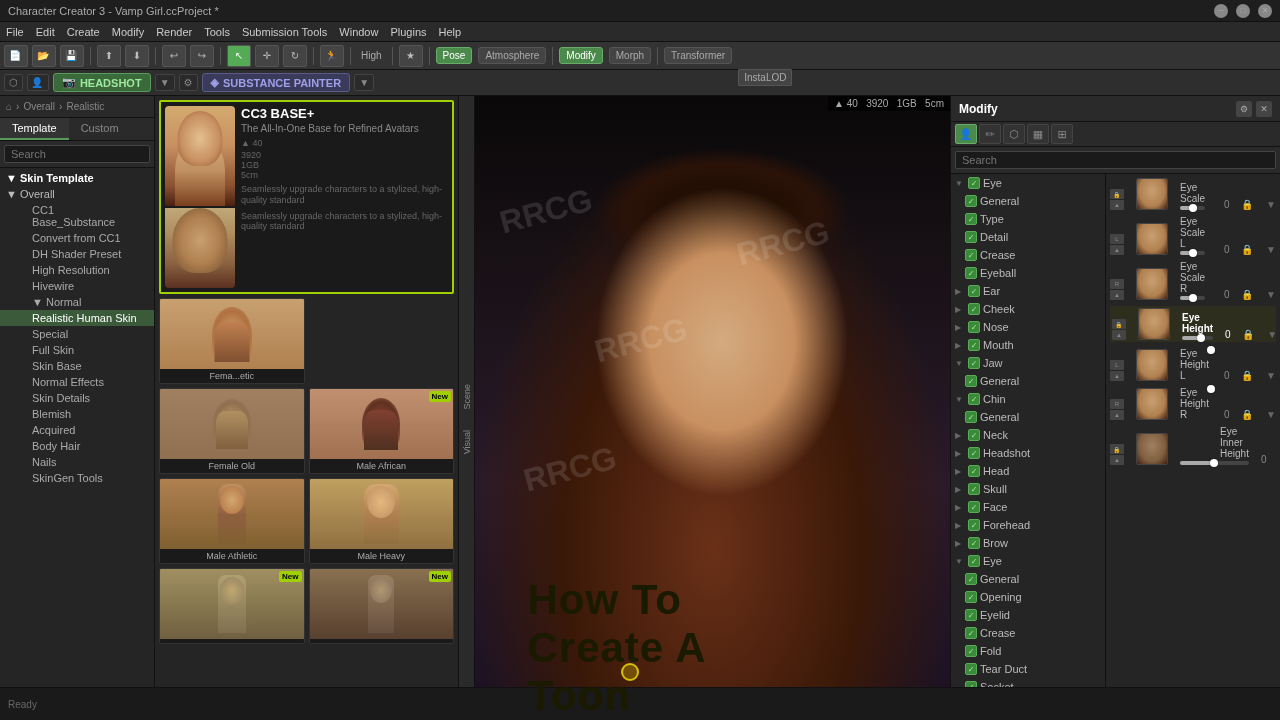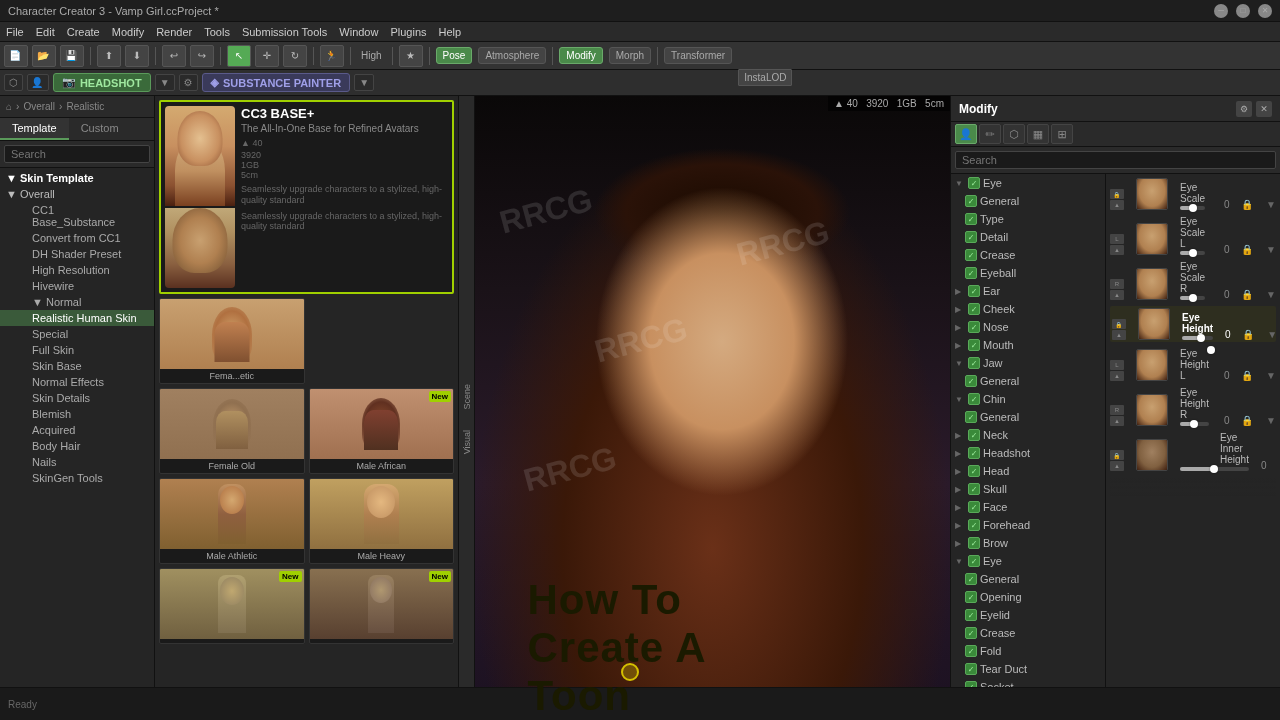--- a/index.html
+++ b/index.html
@@ -1030,21 +1030,21 @@
         </div>
 
         <div class="ctrl-row">
           <div class="ctrl-icons">
             <div class="ctrl-icon-sm">R</div>
             <div class="ctrl-icon-sm">▲</div>
           </div>
           <div class="ctrl-thumb">
             <div class="ctrl-thumb-img"></div>
           </div>
-          <div style="flex:1;display:flex;flex-direction:column;gap:2px;">
+          <div style="flex:1;display:flex;flex-direction:row;gap:2px;">
             <div style="font-size:10px;color:#bbb;">Eye Height R</div>
             <div class="ctrl-slider">
               <div class="ctrl-slider-fill" style="width:50%;">
                 <div class="ctrl-slider-handle"></div>
               </div>
             </div>
           </div>
           <div style="font-size:10px;color:#888;width:18px;text-align:right;">0</div>
           <div style="font-size:10px;color:#666;cursor:pointer;">🔒</div>
           <div style="font-size:10px;color:#666;cursor:pointer;">▼</div>

